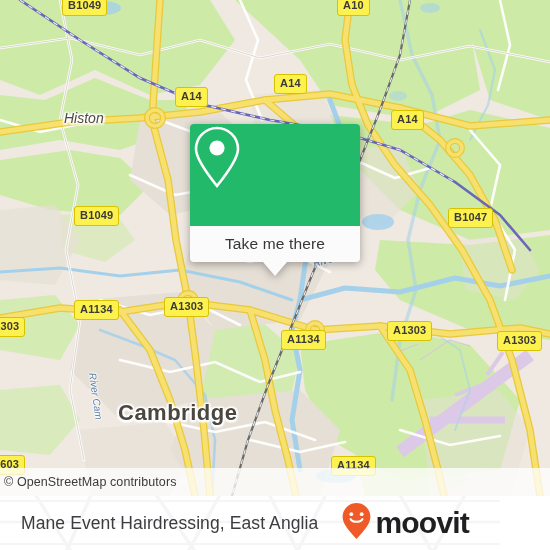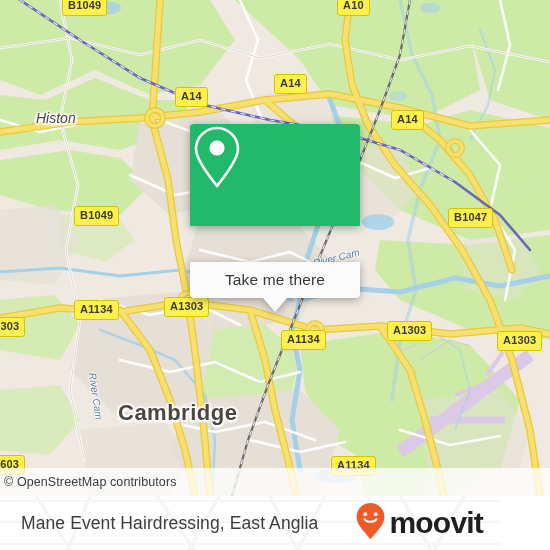--- a/index.html
+++ b/index.html
@@ -40,21 +40,21 @@
   .placelabel {
     position:absolute;
     color:#555049;
     font-family:"Liberation Sans", sans-serif;
     white-space:nowrap;
     text-shadow:
       -1.5px 0 2px #fff, 1.5px 0 2px #fff, 0 -1.5px 2px #fff, 0 1.5px 2px #fff,
       -1.5px -1.5px 2px #fff, 1.5px 1.5px 2px #fff, 1.5px -1.5px 2px #fff, -1.5px 1.5px 2px #fff;
   }
   .place-city { font-size:22px; color:#4a4640; letter-spacing:0.5px; }
-  .place-town { font-size:14px; font-style:italic; color:#4d4a44; }
+  .place-town { font-size:14px; font-style:italic; color:#4d4a44;margin-left:28px; }
   .place-water {
     font-size:10px; font-style:italic; color:#5b7fa6;
     text-shadow:-1px 0 1.5px #fff,1px 0 1.5px #fff,0 -1px 1.5px #fff,0 1px 1.5px #fff;
   }
 
   
   #attribution {
     position:absolute; left:0; top:468px; width:550px; height:28px;
     background:rgba(255,255,255,0.76);
     display:flex; align-items:center;
@@ -75,21 +75,20 @@
     background:#22b96a;
     border-radius:4px 4px 0 0;
     display:flex; align-items:center; justify-content:center;
   }
   #popup-body {
     height:36px;
     background:#fbfbfb;
     border-radius:0 0 4px 4px;
     display:flex; align-items:center; justify-content:center;
     position:relative;
-    margin-top:36px;
   }
   #popup-label {
     font-size:15.5px;
     color:#37373a;
     letter-spacing:0.15px;
   }
   #popup-tail {
     position:absolute;
     left:50%; top:100%;
     margin-left:-12px;
@@ -112,21 +111,21 @@
   }
   #footer-title {
     position:relative;
     margin-left:21px;
     font-size:17.5px;
     color:#3c3c40;
     letter-spacing:0.1px;
     z-index:2;
   }
   #brand {
-    position:absolute; right:17px; top:0; height:54px;
+    position:absolute; right:31px; top:0; height:54px;
     display:flex; align-items:center; gap:3px;
     z-index:2;
   }
   #brand-text {
     font-size:30px;
     font-weight:bold;
     color:#1f1f22;
     letter-spacing:-0.8px;
     line-height:1;
   }

